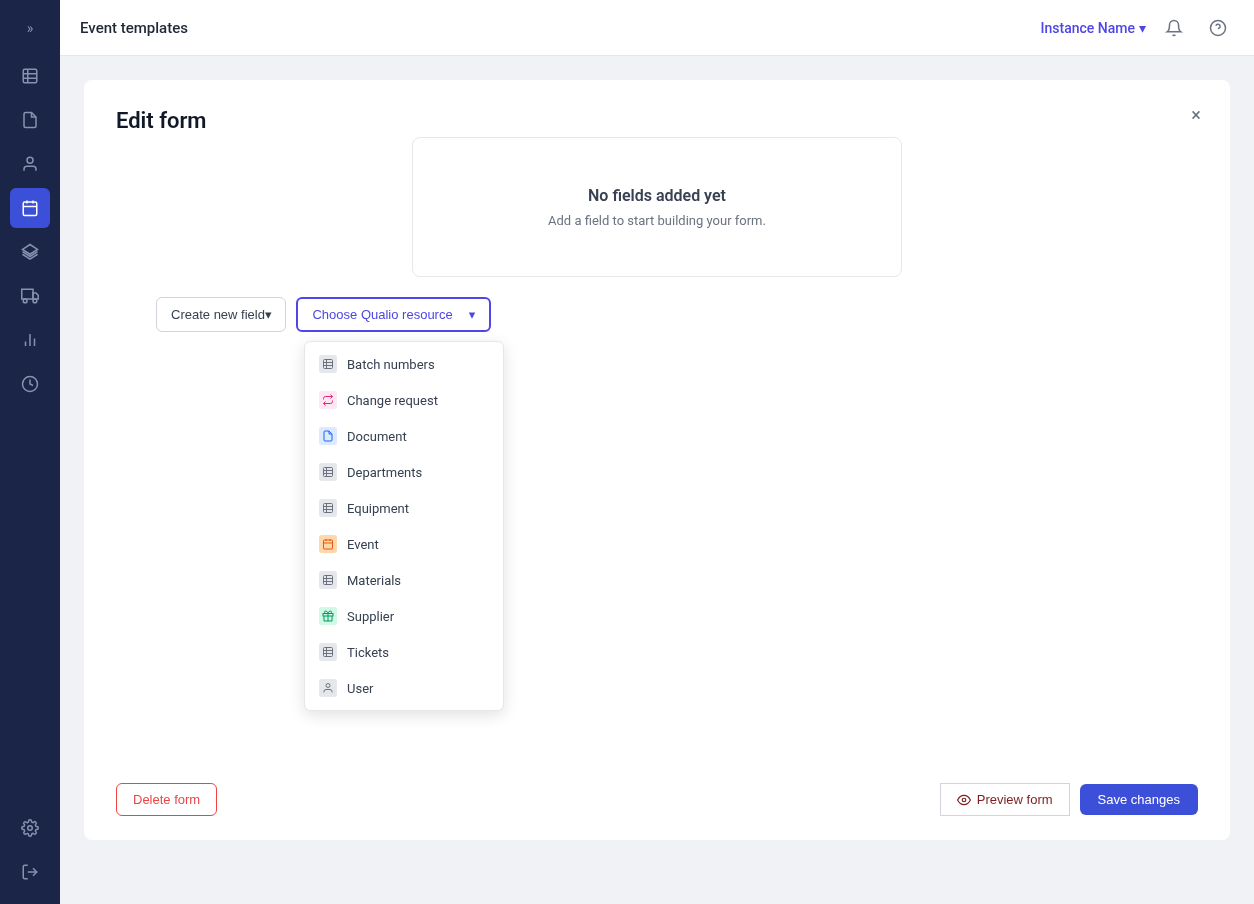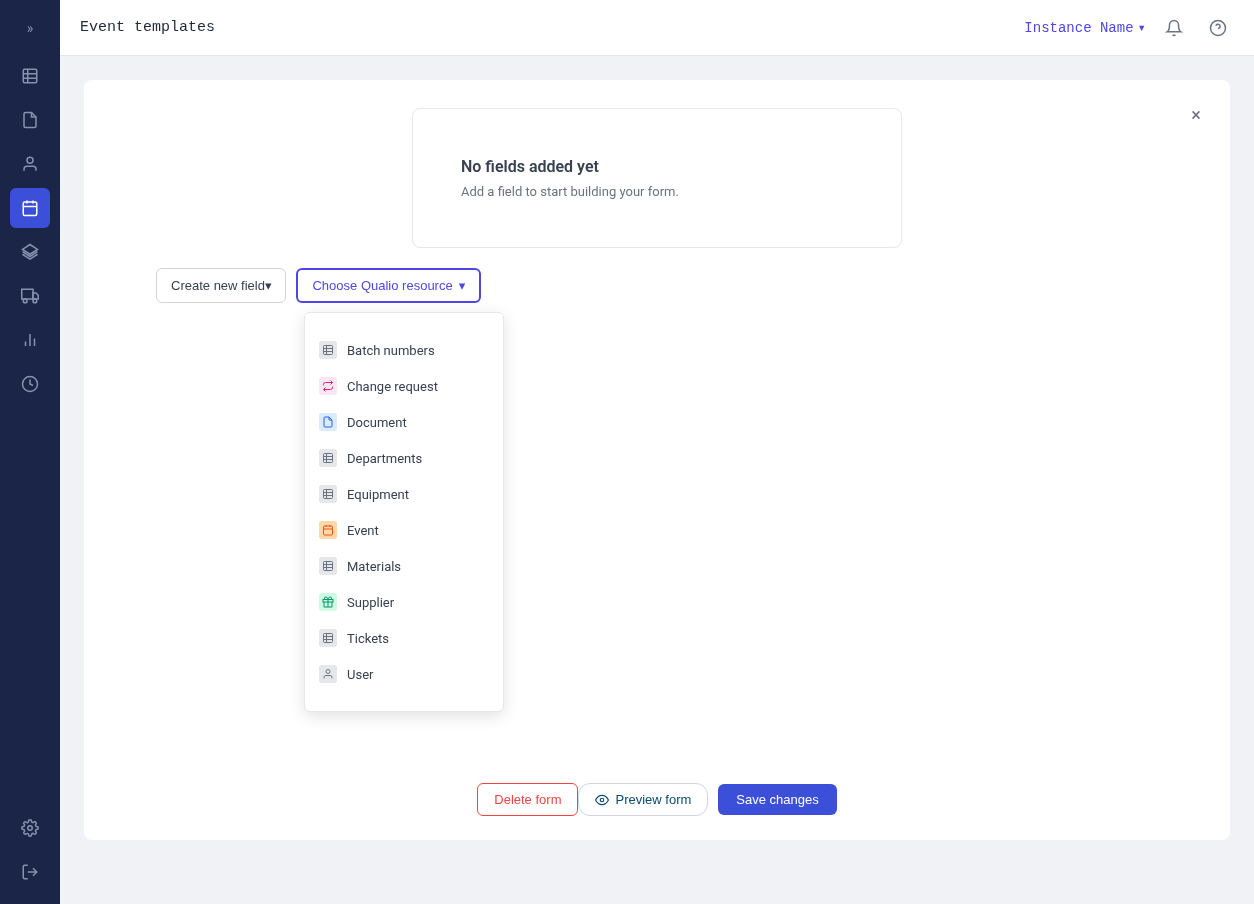--- a/index.html
+++ b/index.html
@@ -56,21 +56,20 @@
     
     .topbar {
       height: 56px;
       background: white;
       display: flex;
       align-items: center;
       justify-content: space-between;
       padding: 0 20px;
       border-bottom: 1px solid #e5e7eb;
       flex-shrink: 0;
-      font-family: Liberation Mono, monospace;
     }
     .topbar-title {
       font-size: 15px;
       font-weight: 500;
       color: #1f2937;
     }
     .topbar-right {
       display: flex;
       align-items: center;
       gap: 12px;
@@ -138,21 +137,21 @@
       color: #6b7280;
       margin-bottom: 24px;
     }
 
     
     .empty-state {
       background: white;
       border: 1px solid #e5e7eb;
       border-radius: 8px;
       padding: 48px;
-      text-align: left;
+      text-align: center;
       margin: 0 auto;
       max-width: 490px;
       margin-bottom: 20px;
     }
     .empty-state-title {
       font-size: 16px;
       font-weight: 600;
       color: #374151;
       margin-bottom: 8px;
     }
@@ -184,36 +183,36 @@
     .btn-qualio {
       padding: 8px 14px;
       border: 2px solid #4f46e5;
       background: white;
       border-radius: 6px;
       font-size: 13px;
       color: #4f46e5;
       cursor: pointer;
       display: flex;
       align-items: center;
-      gap: 6px;
+      gap: 16px;
       font-weight: 500;
     }
 
     
     .dropdown {
       position: absolute;
       top: 44px;
       left: 148px;
       background: white;
       border: 1px solid #e5e7eb;
       border-radius: 6px;
       box-shadow: 0 4px 16px rgba(0,0,0,0.12);
       width: 200px;
       z-index: 100;
-      padding: 19px 0;
+      padding: 4px 0;
     }
     .dropdown-item {
       display: flex;
       align-items: center;
       gap: 10px;
       padding: 9px 14px;
       font-size: 13px;
       color: #374151;
       cursor: pointer;
     }
@@ -228,21 +227,21 @@
       flex-shrink: 0;
     }
 
     
     .card-footer {
       position: absolute;
       bottom: 24px;
       left: 32px;
       right: 32px;
       display: flex;
-      justify-content: center;
+      justify-content: space-between;
       align-items: center;
     }
 
     .btn-delete {
       padding: 8px 16px;
       border: 1px solid #ef4444;
       background: white;
       border-radius: 6px;
       font-size: 13px;
       color: #ef4444;
@@ -252,23 +251,23 @@
     .footer-right {
       display: flex;
       gap: 10px;
       align-items: center;
     }
 
     .btn-preview {
       padding: 8px 16px;
       border: 1px solid #d1d5db;
       background: white;
-      border-radius: 12px;
-      font-size: 13px;
-      color: #0c4a6e;
+      border-radius: 0;
+      font-size: 13px;
+      color: #7f1d1d;
       cursor: pointer;
       display: flex;
       align-items: center;
       gap: 6px;
     }
 
     .btn-save {
       padding: 8px 18px;
       border: none;
       background: #3b4fd8;
@@ -395,20 +394,21 @@
           </svg>
       </div>
     </div>
   </div>
 
   <div class="content">
     <div class="card">
 
       <div class="card-close">×</div>
 
+      <div class="card-title">Edit form</div>
 
       <div class="empty-state">
         <div class="empty-state-title">No fields added yet</div>
         <div class="empty-state-subtitle">Add a field to start building your form.</div>
       </div>
 
       <div class="buttons-row">
         <button class="btn-create">
           <span>Create new field</span>
           <span>▾</span>

